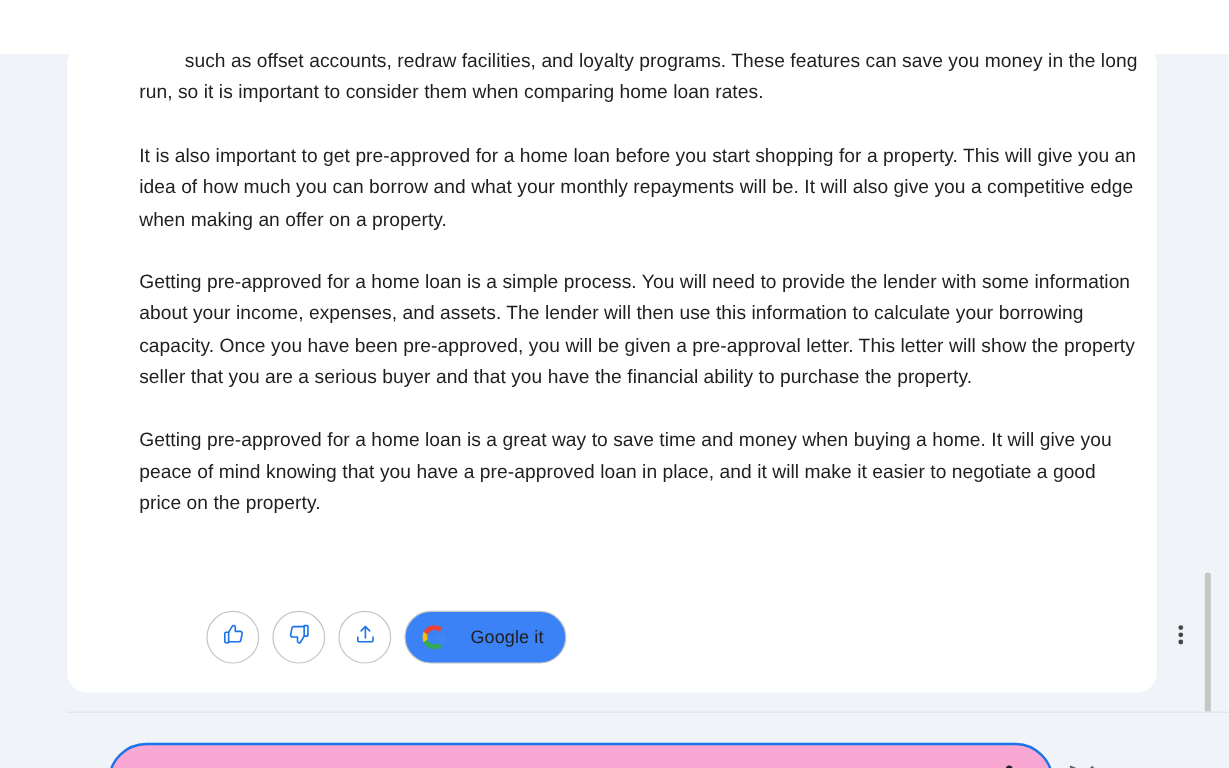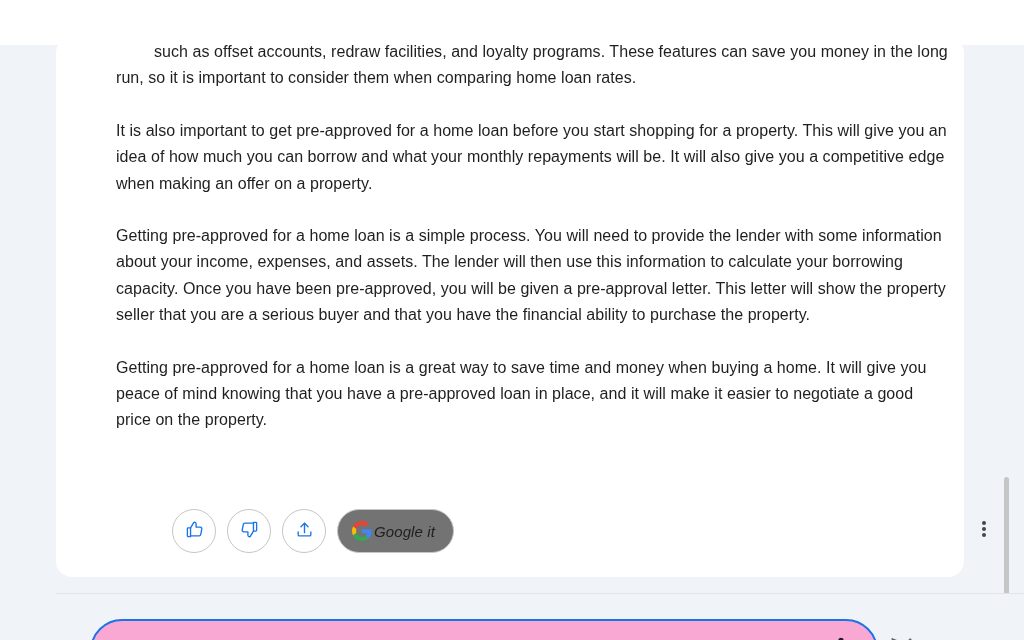--- a/index.html
+++ b/index.html
@@ -82,28 +82,27 @@
     align-items: center;
     justify-content: center;
     box-sizing: border-box;
     cursor: pointer;
   }
 
   .google-it {
     height: 44px;
     border: 1px solid #c4c7c5;
     border-radius: 22px;
-    background: #737373;
-    display: flex;
-    align-items: center;
-    gap: 2px;
+    background: #3b82f6;
+    display: flex;
+    align-items: center;
+    gap: 20px;
     padding: 0 18px 0 14px;
     box-sizing: border-box;
     cursor: pointer;
-    font-style: italic;
   }
 
   .google-it-label {
     font-size: 15px;
     color: #1f1f1f;
     letter-spacing: 0.1px;
   }
 
   .g-logo {
     width: 20px;

